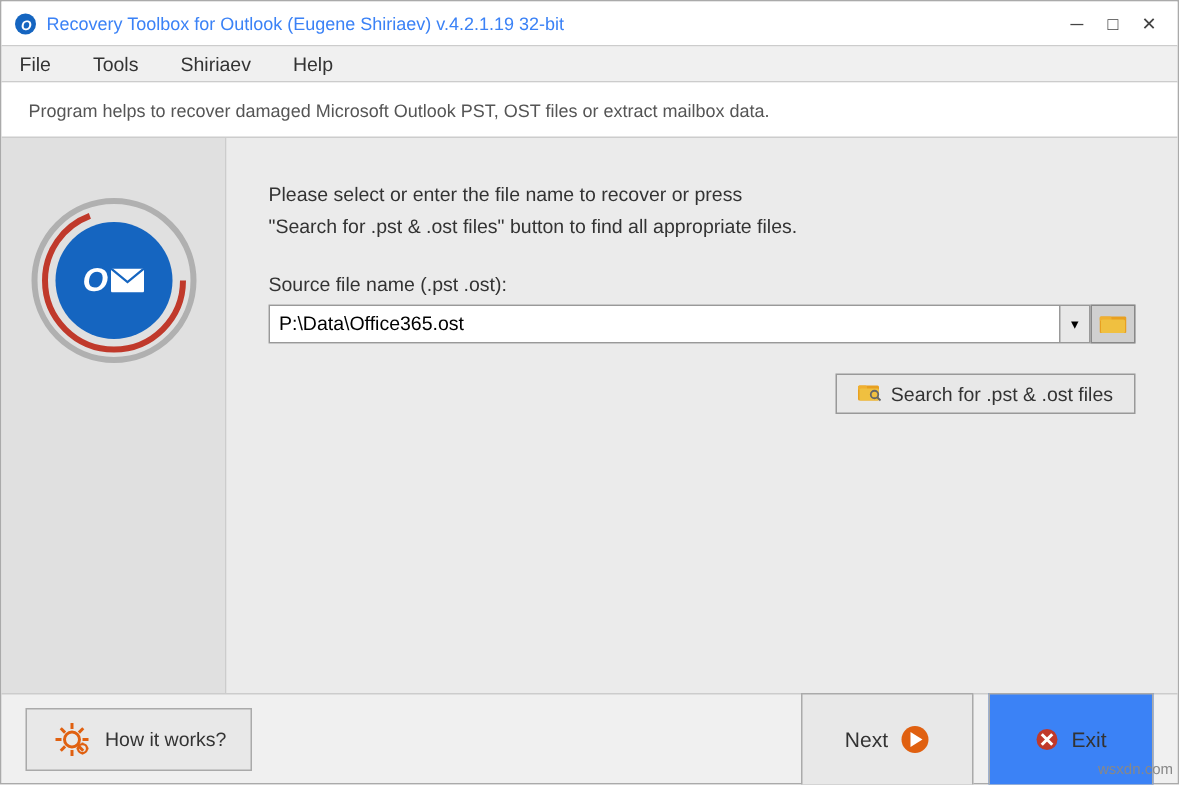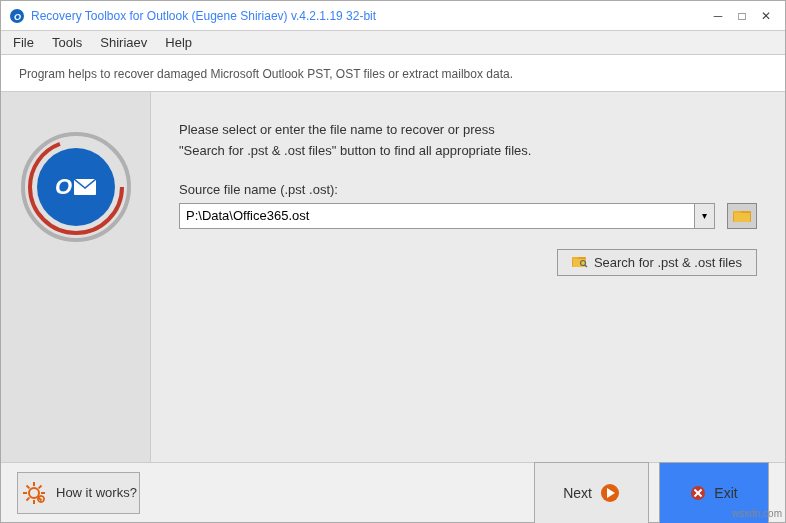--- a/index.html
+++ b/index.html
@@ -67,21 +67,21 @@
     }
 
     
     .menu-bar {
       background: #f0f0f0;
       display: flex;
       align-items: center;
       padding: 2px 4px;
       border-bottom: 1px solid #ccc;
       height: 24px;
-      gap: 2px;
+      gap: 12px;
     }
 
     .menu-item {
       padding: 2px 8px;
       cursor: pointer;
       font-size: 13px;
       color: #333;
     }
 
     
@@ -183,21 +183,21 @@
 
     .field-label {
       font-size: 13px;
       color: #333;
       margin-bottom: 6px;
     }
 
     .file-input-row {
       display: flex;
       align-items: center;
-      gap: 12px;
+      gap: 0;
       margin-bottom: 20px;
     }
 
     .file-input-combo {
       display: flex;
       flex: 1;
       border: 1px solid #999;
       background: #fff;
       height: 26px;
     }
@@ -255,21 +255,21 @@
       display: flex;
       align-items: center;
       padding: 0 16px;
       justify-content: space-between;
     }
 
     .how-it-works-btn {
       display: flex;
       align-items: center;
       gap: 8px;
-      padding: 6px 2px;
+      padding: 6px 16px;
       background: #e8e8e8;
       border: 1px solid #aaa;
       cursor: pointer;
       font-size: 13px;
       color: #333;
     }
 
     .bottom-right {
       display: flex;
       gap: 10px;

